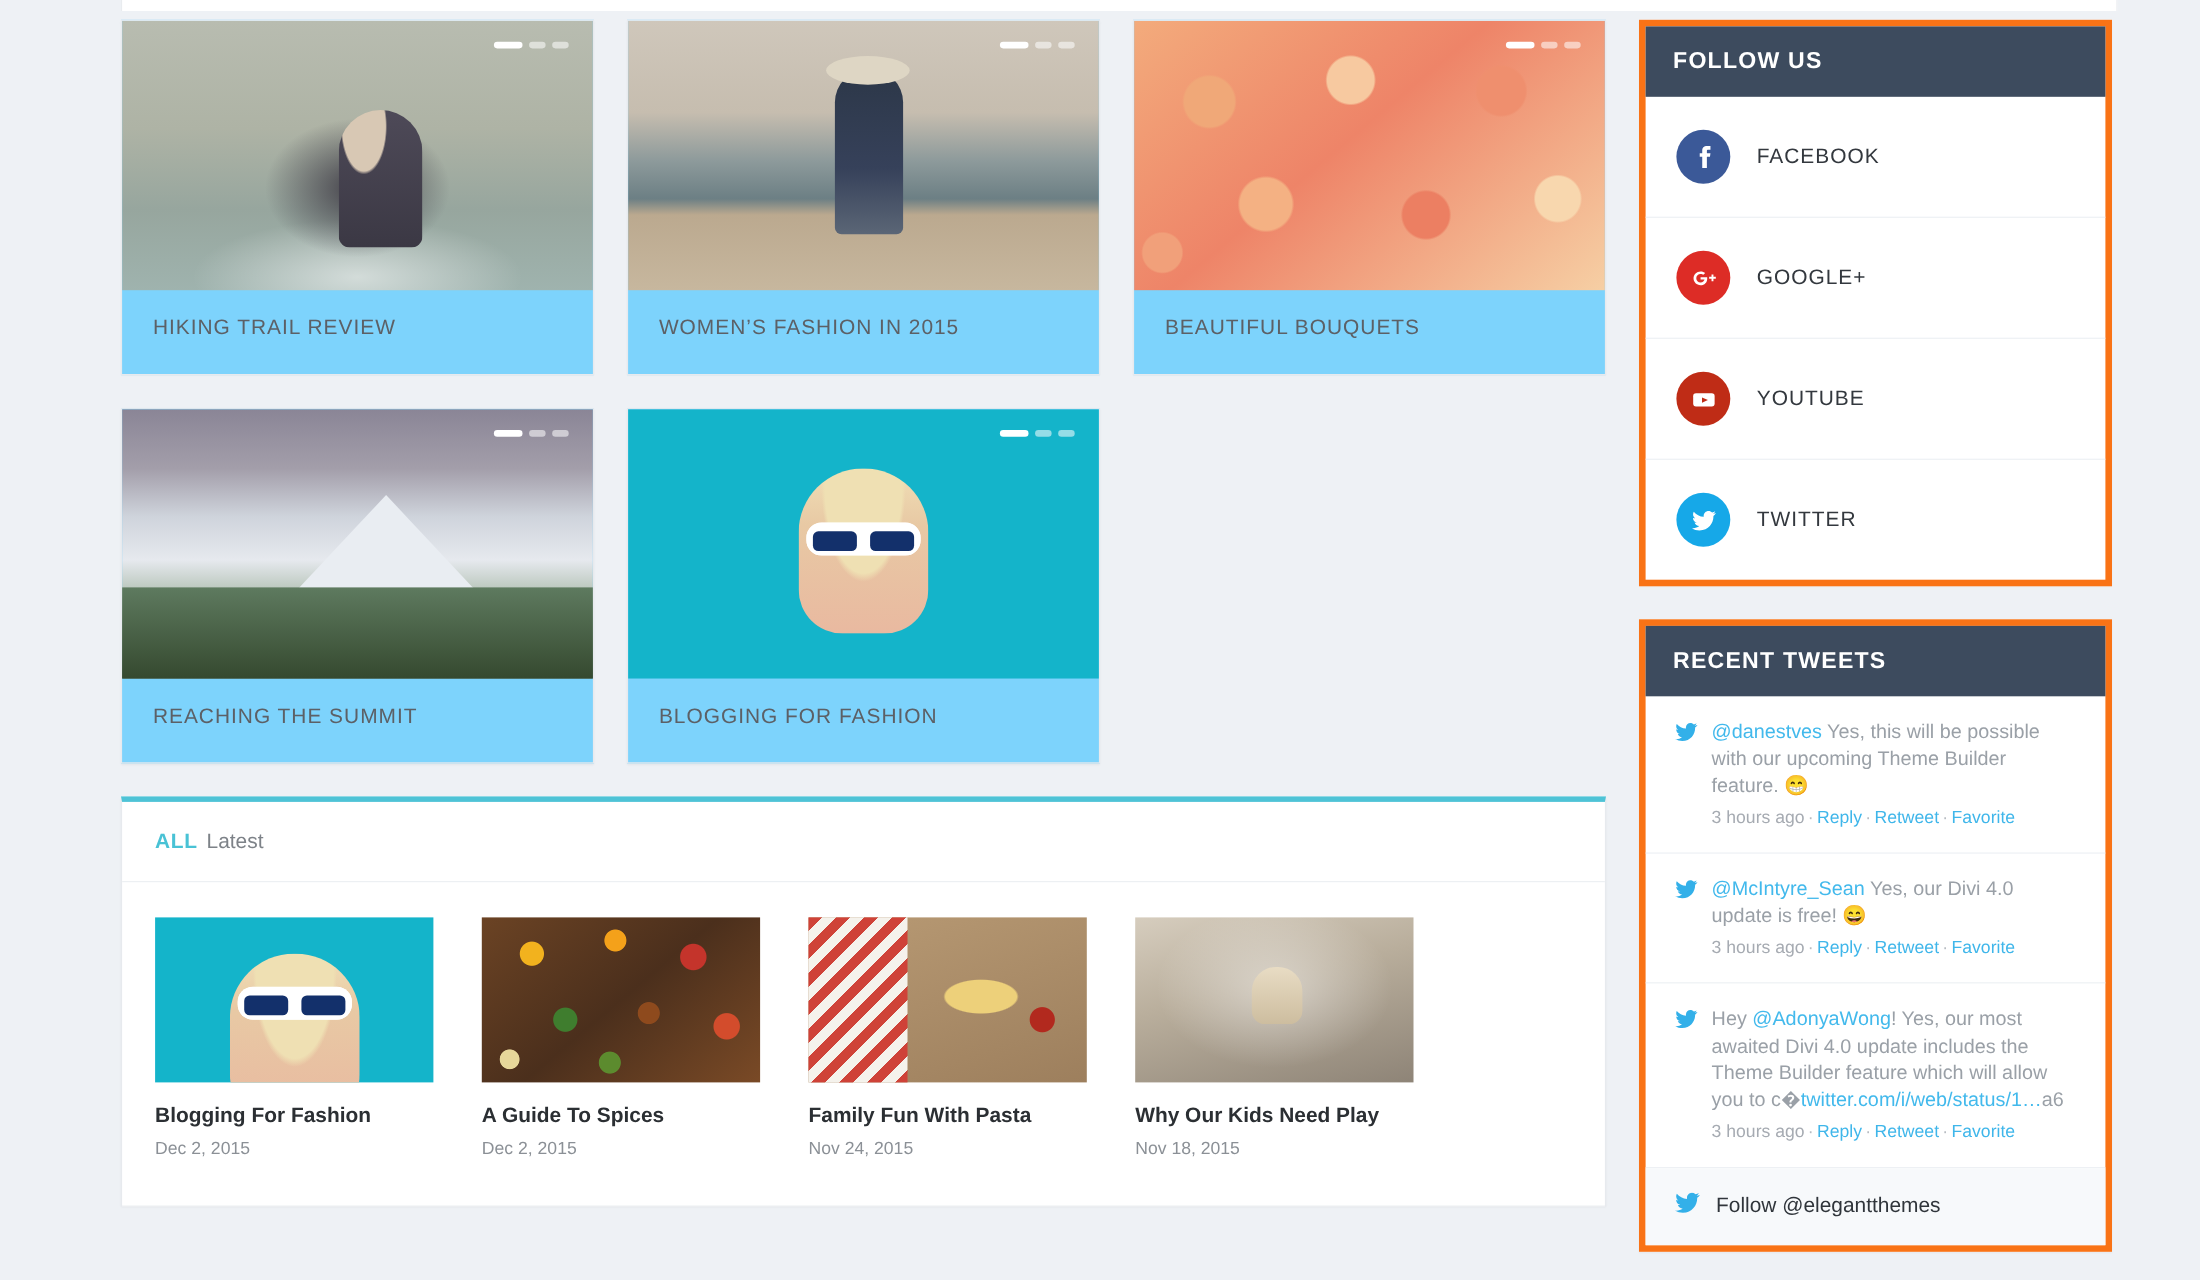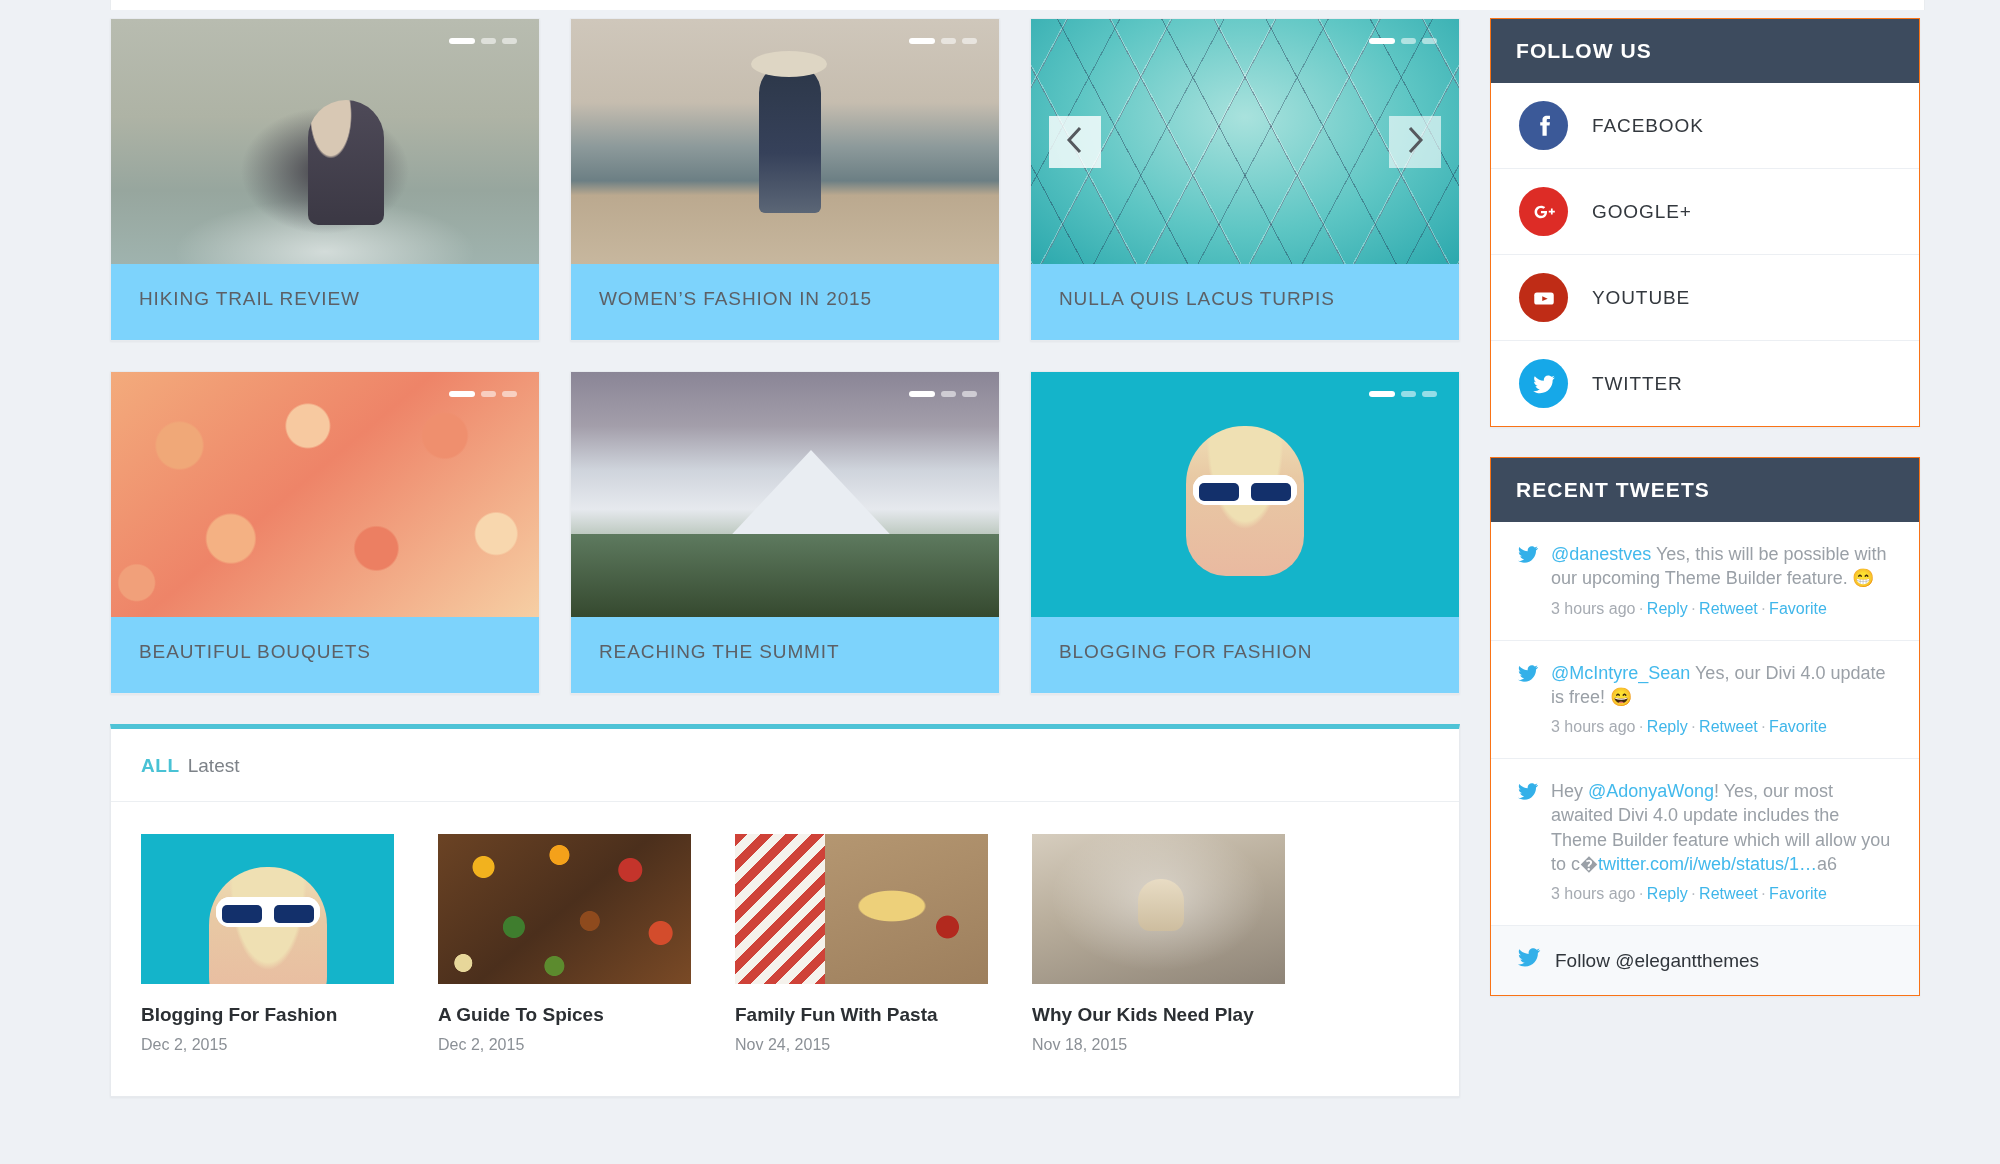--- a/index.html
+++ b/index.html
@@ -329,39 +329,39 @@
     position: absolute;
     left: 42%; top: 30%;
     width: 46px; height: 52px;
     background: linear-gradient(180deg, #e8dcc4 0%, #cdbd9f 100%);
     border-radius: 22px 22px 12px 12px;
   }
 
   
   .widget {
     background: #ffffff;
-    border: 1px solid #f97316;
+    border: 6px solid #f97316;
     margin-bottom: 30px;
     box-shadow: 0 1px 2px rgba(0,0,0,0.04);
   }
   .widget-head {
     background: #3d4b5e;
     color: #ffffff;
     font-size: 21px;
     font-weight: 700;
     letter-spacing: 1.1px;
     padding: 20px 25px;
     text-transform: uppercase;
   }
 
   .social-item {
     display: flex;
     align-items: center;
     gap: 24px;
-    padding: 18px 28px;
+    padding: 30px 28px;
     border-bottom: 1px solid #eceff3;
     cursor: pointer;
   }
   .social-item:last-child { border-bottom: none; }
   .social-icon {
     width: 49px; height: 49px;
     border-radius: 50%;
     display: flex;
     align-items: center;
     justify-content: center;
@@ -449,45 +449,20 @@
           <div class="fcard-img ph-fashion"></div>
           <div class="dots">
             <span class="dot active"></span>
             <span class="dot"></span>
             <span class="dot"></span>
           </div>
         </div>
         <div class="fcard-title">WOMEN’S FASHION IN 2015</div>
       </div>
 
-      <div class="fcard">
-        <div class="fcard-media">
-          <div class="fcard-img ph-agave"></div>
-          <div class="dots">
-            <span class="dot active"></span>
-            <span class="dot"></span>
-            <span class="dot"></span>
-          </div>
-          <div class="nav-arrow left">
-            <span>
-              <svg viewBox="0 0 22 30">
-                  <polyline points="16,3 5,15 16,27" fill="none" stroke="#55595e" stroke-width="3"></polyline>
-                </svg>
-            </span>
-          </div>
-          <div class="nav-arrow right">
-            <span>
-              <svg viewBox="0 0 22 30">
-                  <polyline points="6,3 17,15 6,27" fill="none" stroke="#55595e" stroke-width="3"></polyline>
-                </svg>
-            </span>
-          </div>
-        </div>
-        <div class="fcard-title">NULLA QUIS LACUS TURPIS</div>
-      </div>
 
       <div class="fcard">
         <div class="fcard-media">
           <div class="fcard-img ph-roses"></div>
           <div class="dots">
             <span class="dot active"></span>
             <span class="dot"></span>
             <span class="dot"></span>
           </div>
         </div>

